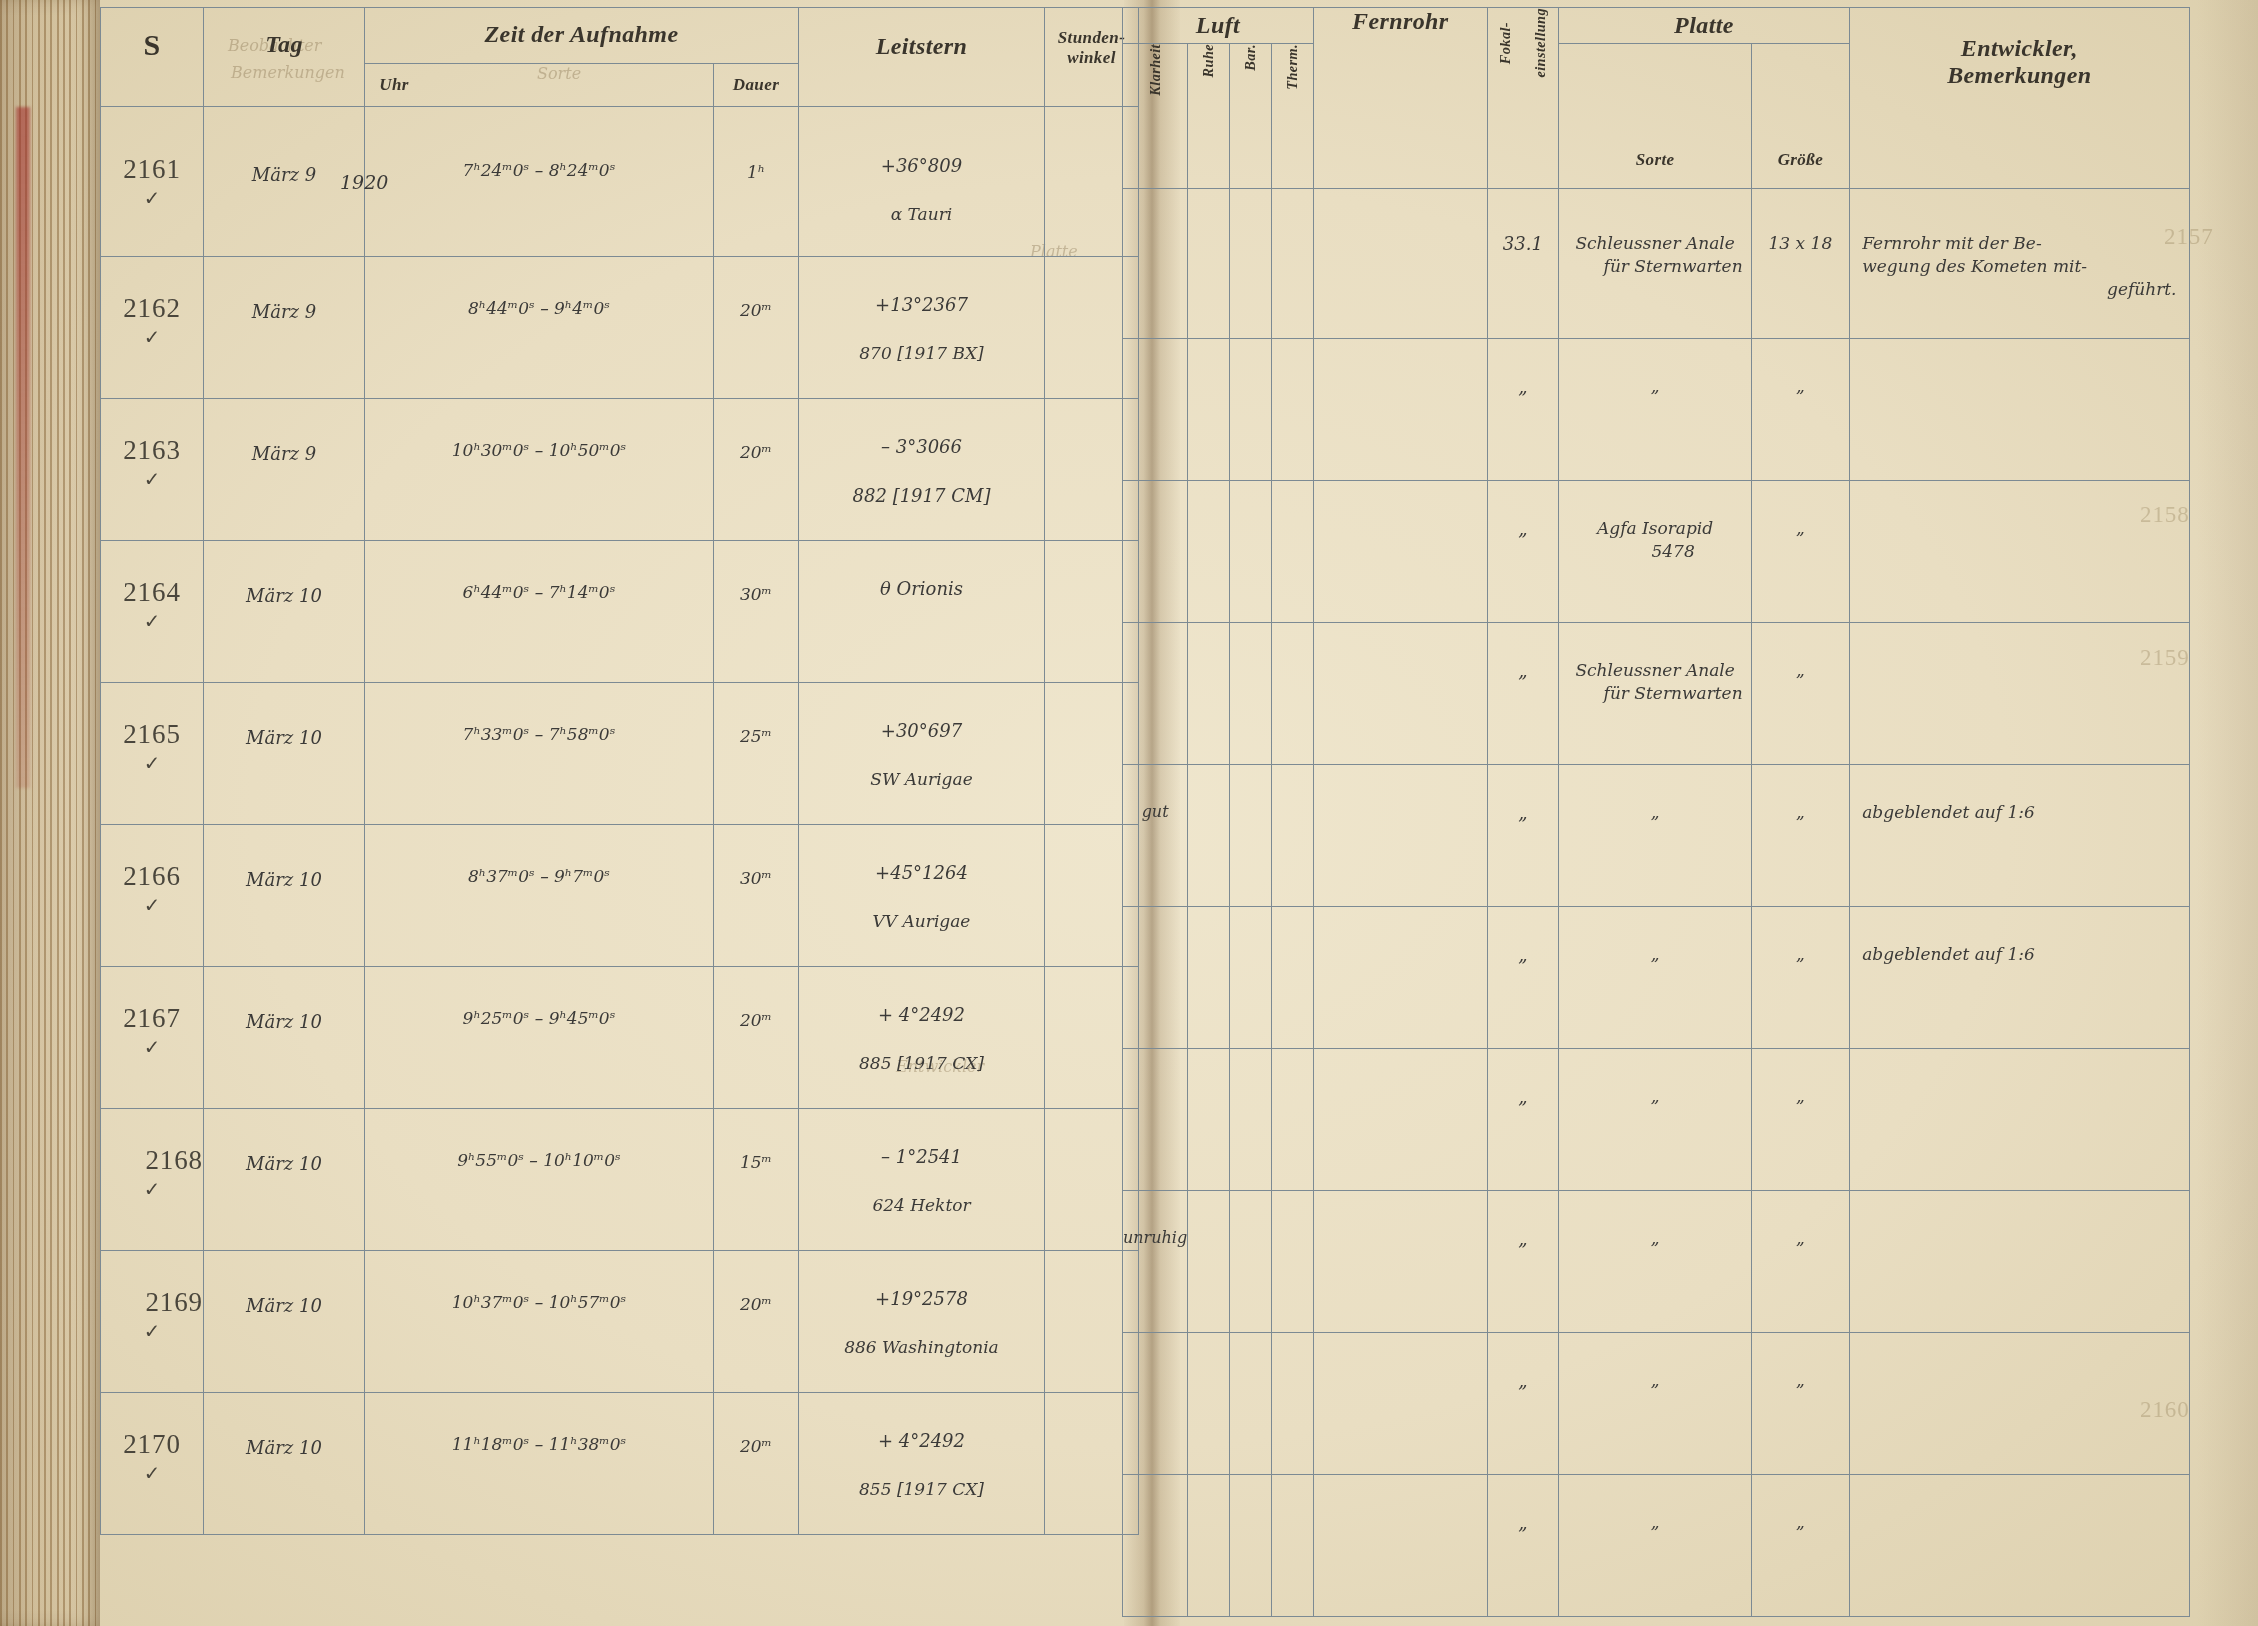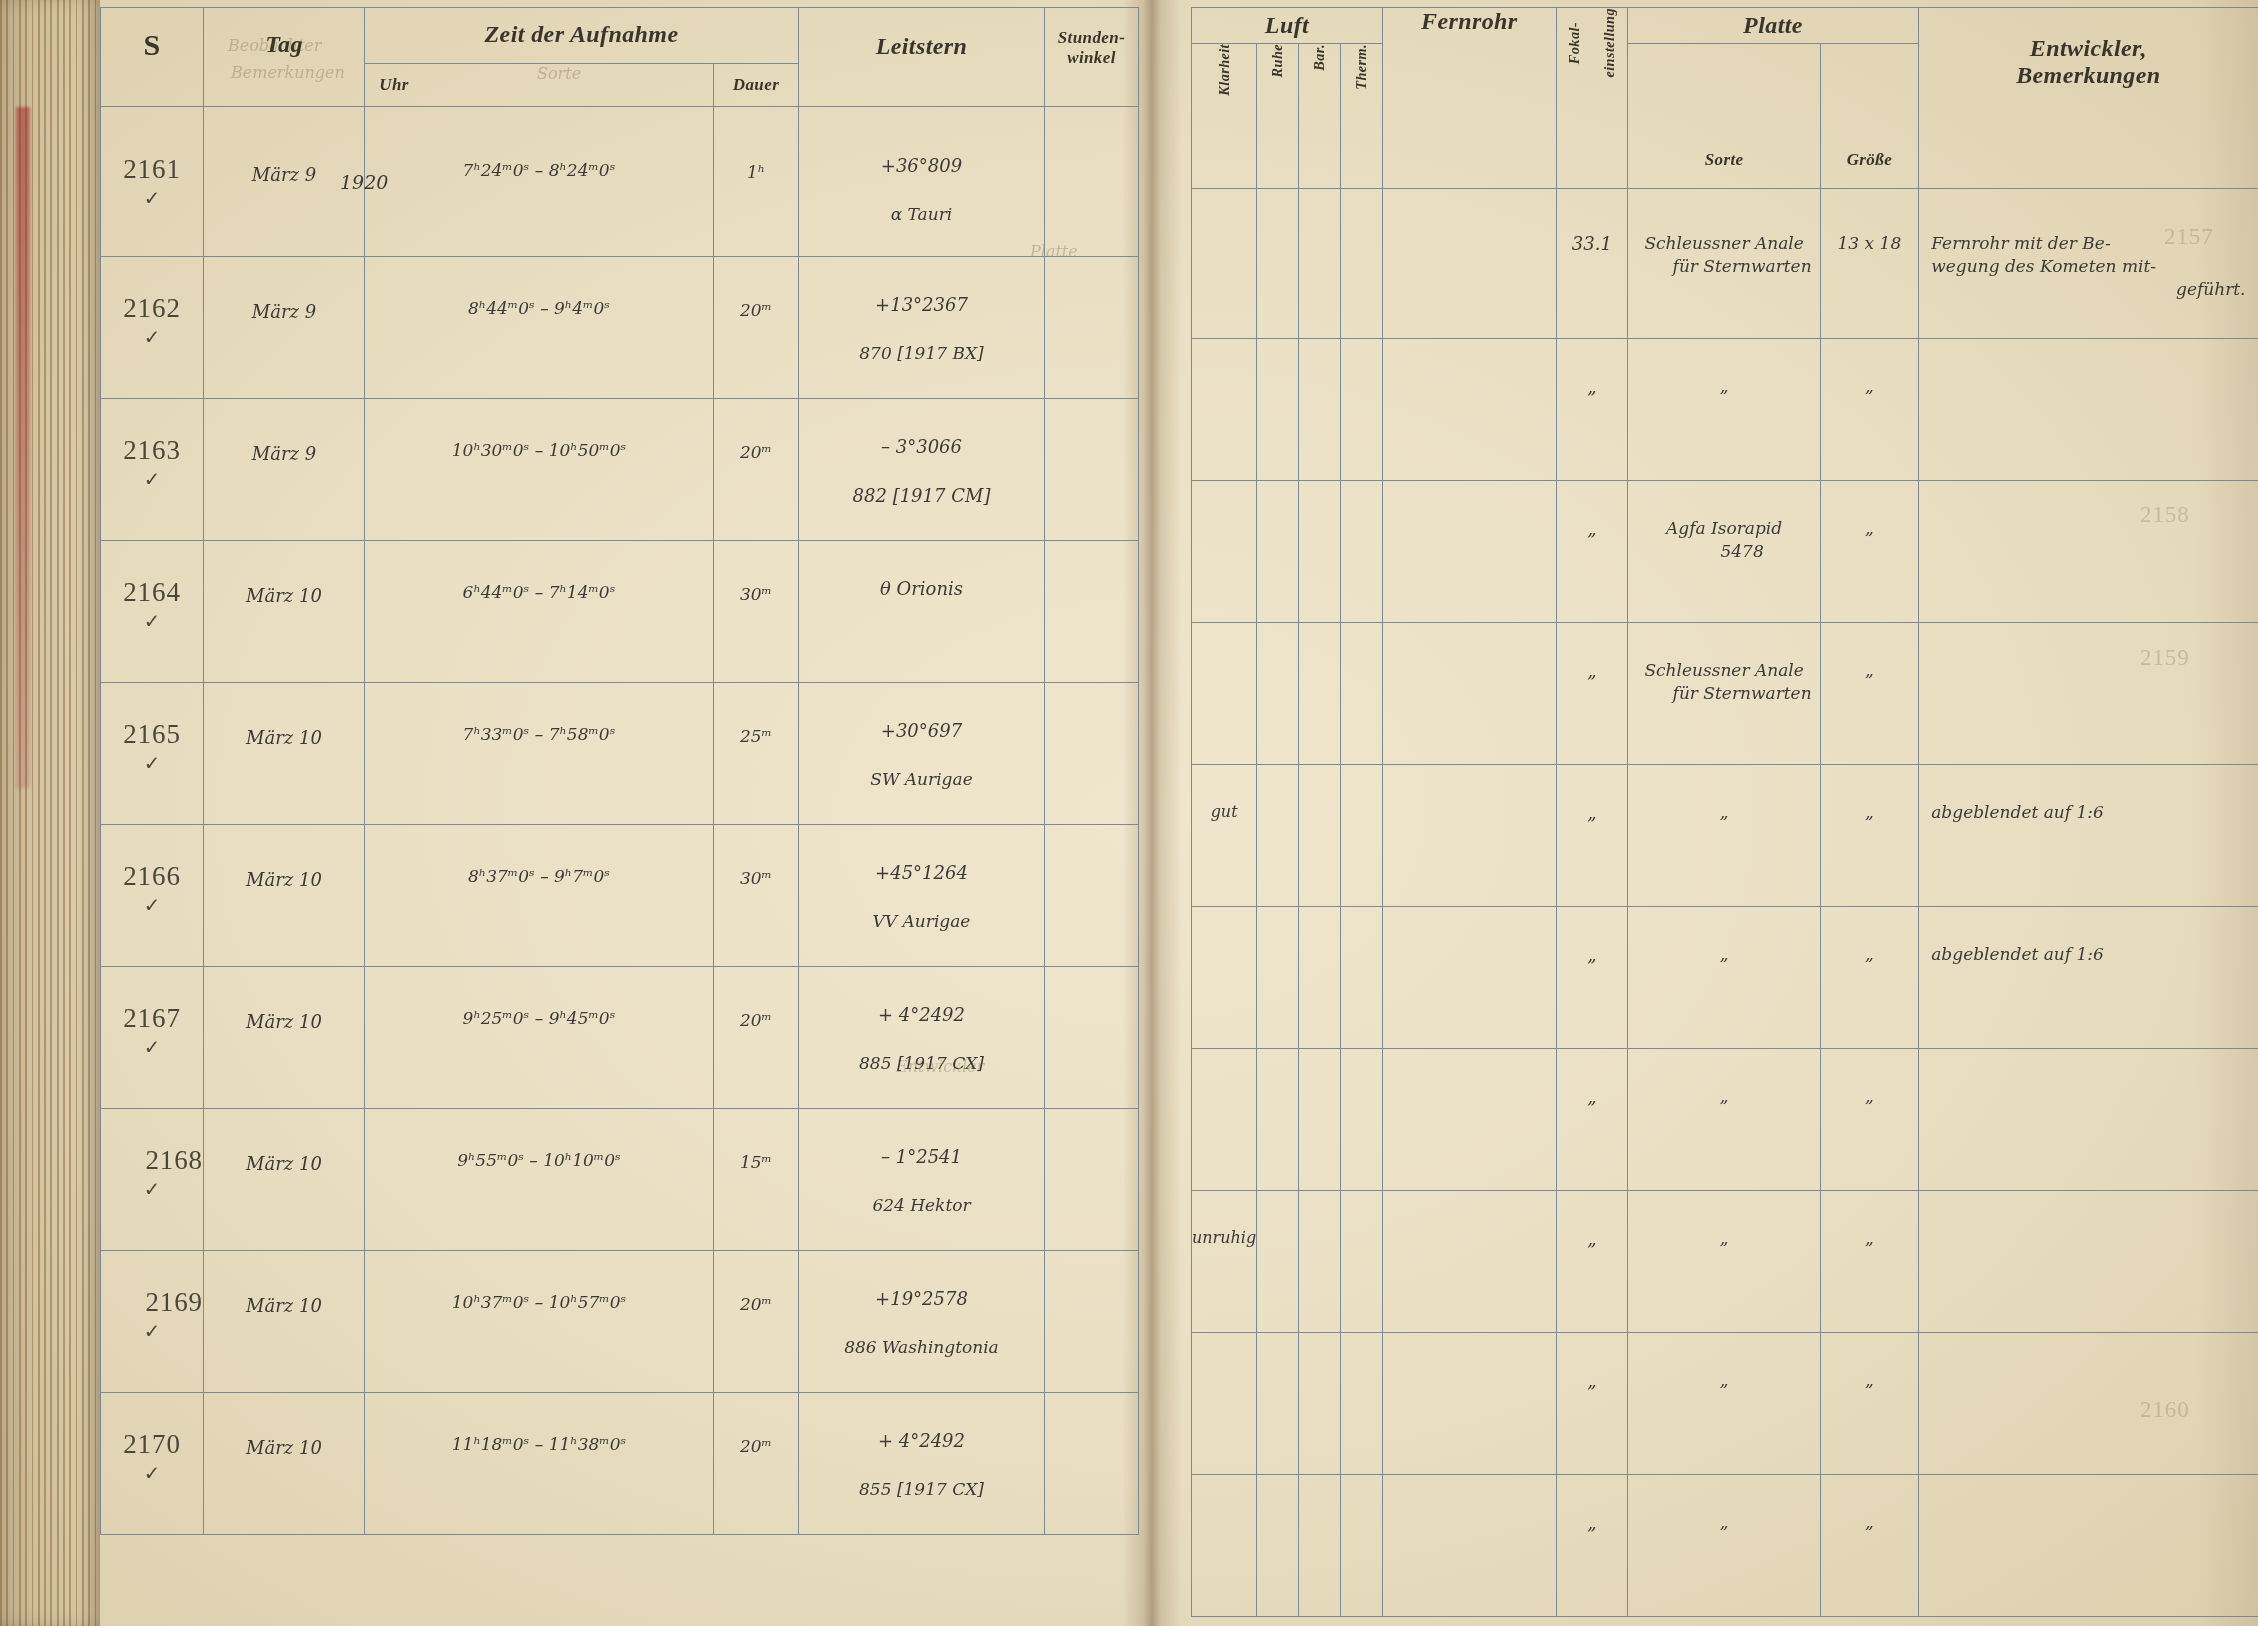--- a/index.html
+++ b/index.html
@@ -34,21 +34,21 @@
   }
   
   .gutter{
     position:absolute;left:1124px;top:0;width:56px;height:100%;
     background:linear-gradient(90deg,
        rgba(120,90,50,.02) 0%, rgba(120,90,50,.22) 35%,
        rgba(90,60,25,.38) 50%, rgba(120,90,50,.20) 65%, rgba(120,90,50,.02) 100%);
   }
   .page{position:absolute;top:0;height:100%;}
   .page-left{left:100px;width:1039px;}
-  .page-right{left:1191px;width:1068px;}
+  .page-right{left:1122px;width:1068px;}
 
   table{
     border-collapse:collapse;
     position:absolute;
     color:#2e2a22;
   }
   
   .grid td,.grid th{
     border:0.9px solid #7c8a93;
     padding:0;

